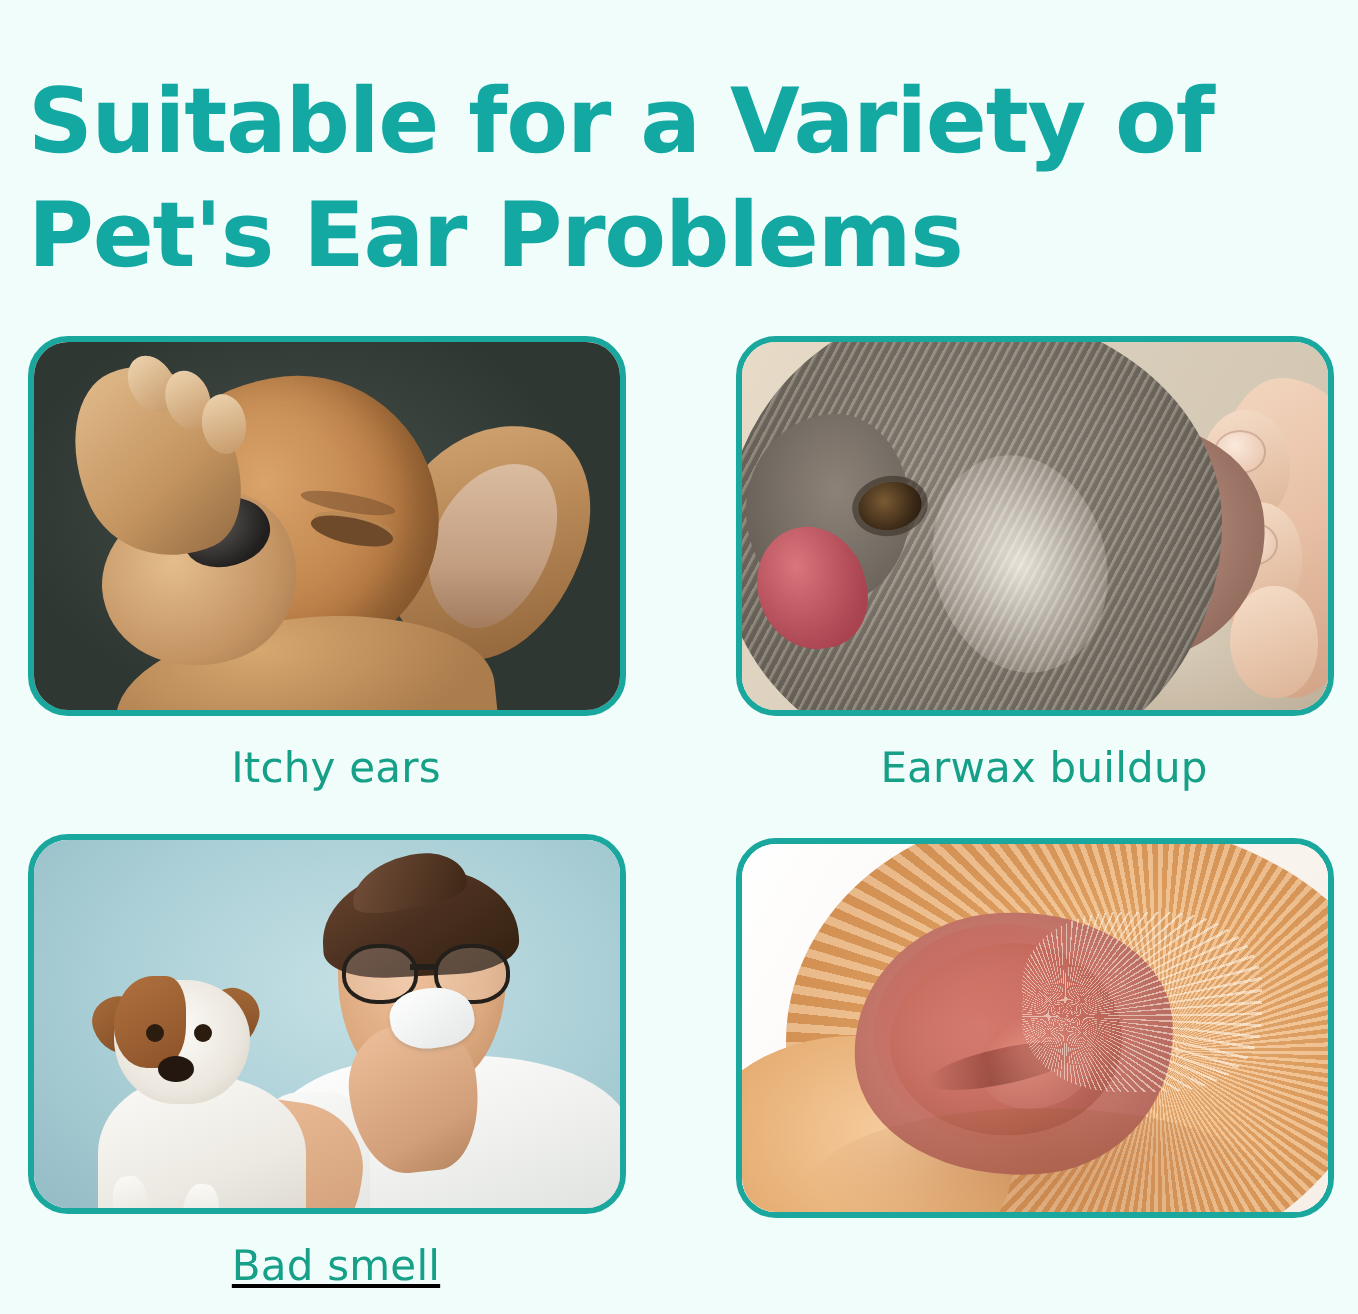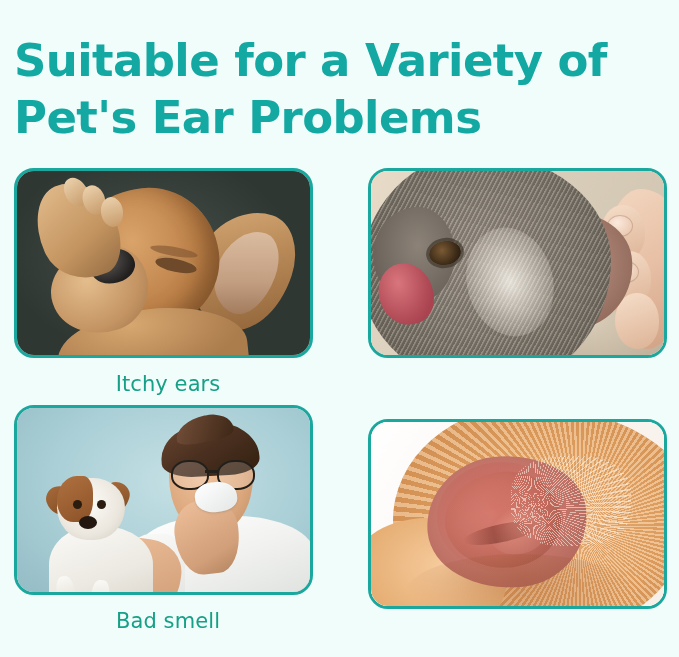--- a/index.html
+++ b/index.html
@@ -43,21 +43,21 @@
     left: 0;
     top: 168px;
     width: 679px;
   }
   .card {
     position: absolute;
     width: 308px;
   }
   .card.c1 { left: 14px;  top: 0px; }
   .card.c2 { left: 368px; top: 0px; }
-  .card.c3 { left: 14px;  top: 237px; }
+  .card.c3 { left: 14px;  top: 249px; text-decoration: underline; }
   .card.c4 { left: 368px; top: 251px; }
 
   .thumb {
     position: relative;
     width: 299px;
     height: 190px;
     box-sizing: border-box;
     border: 3px solid #1aa79d;
     border-radius: 20px;
     overflow: hidden;
@@ -443,20 +443,21 @@
           <div class="earcanal"></div>
           <div class="fur">
             <div class="furstripe"></div>
           </div>
           <div class="snout"></div>
           <div class="tongue"></div>
           <div class="eye2"></div>
           <div class="earwhite"></div>
         </div>
       </div>
+      <div class="caption">Earwax buildup</div>
     </div>
 
     <div class="card c3">
       <div class="thumb">
         <div class="scene s3">
           <div class="bg"></div>
           <div class="torso"></div>
           <div class="shoulderL"></div>
           <div class="neck"></div>
           <div class="face"></div>

